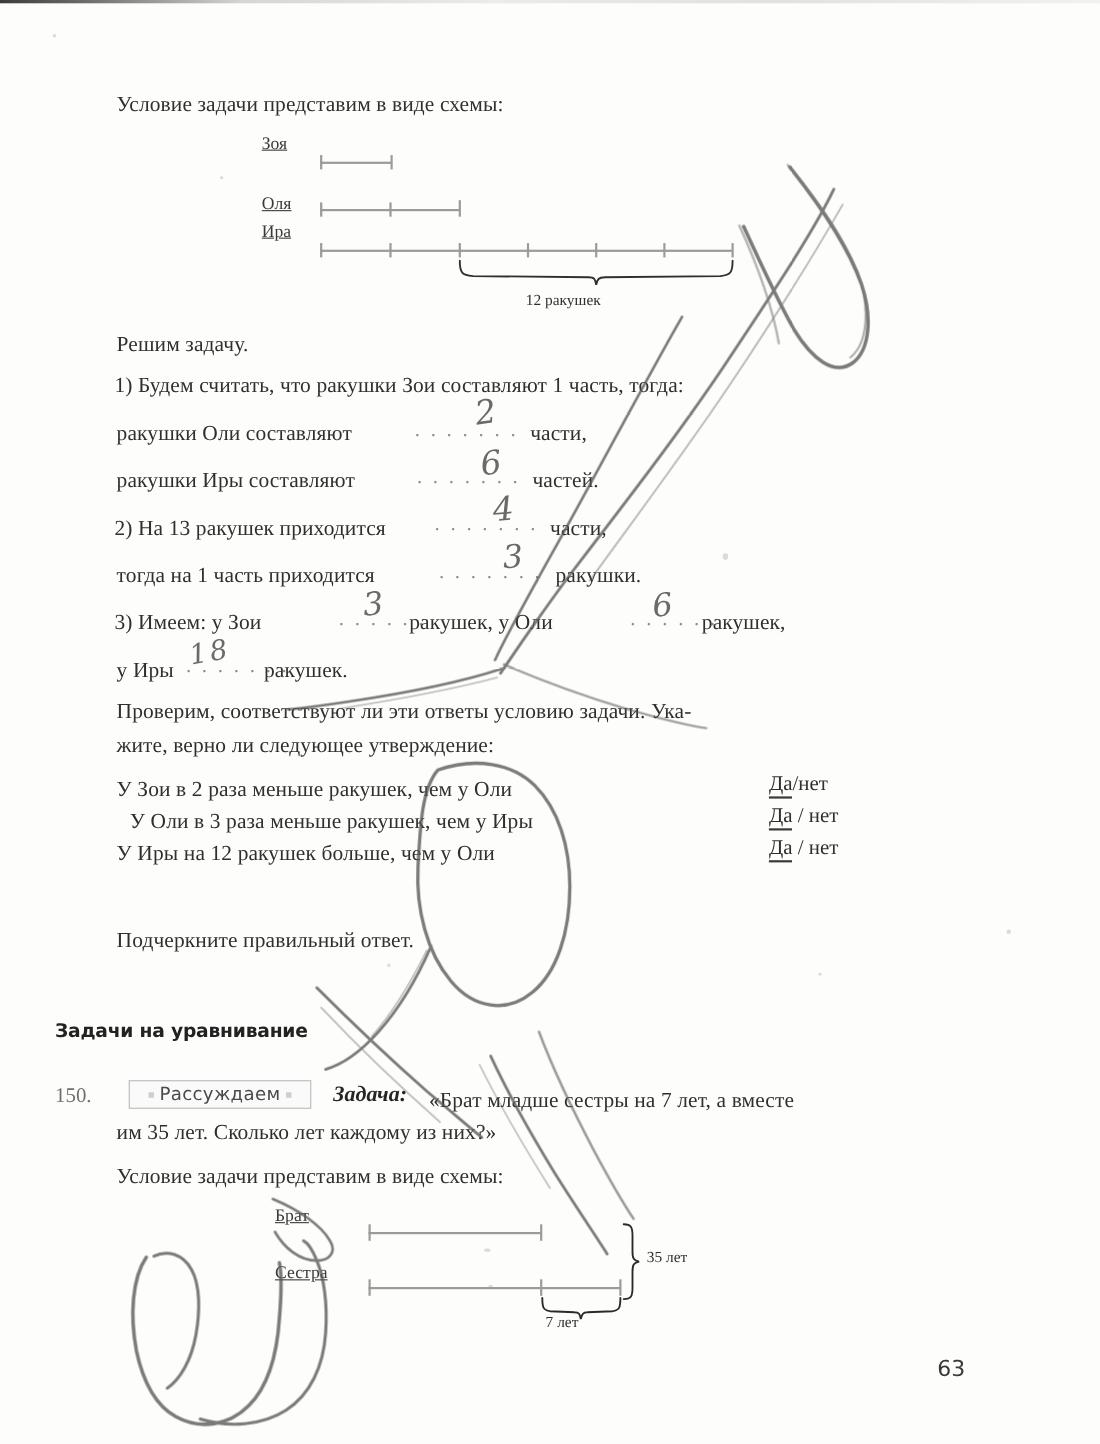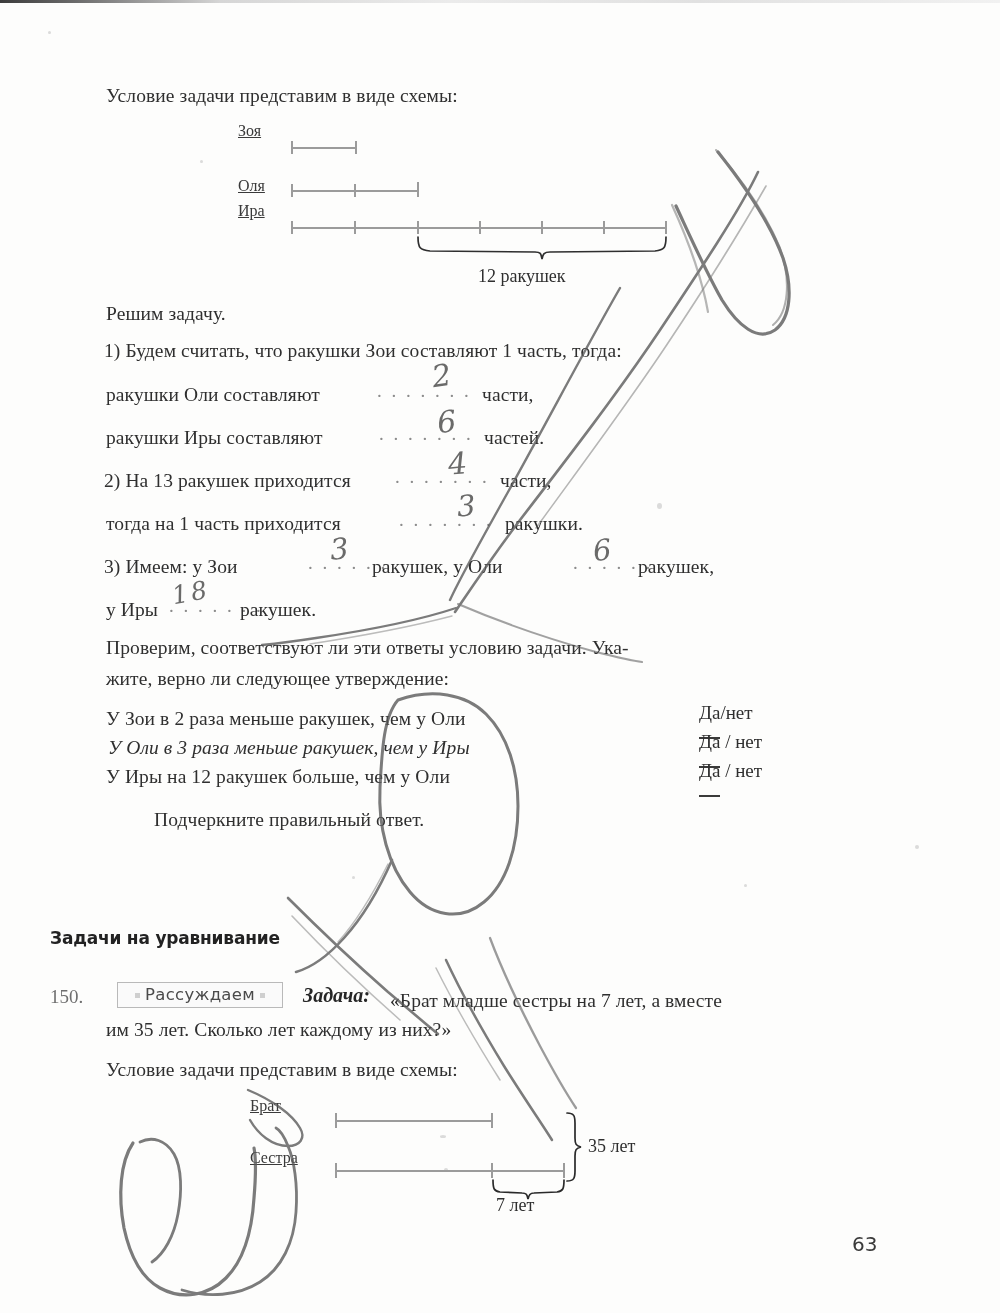--- a/index.html
+++ b/index.html
@@ -78,35 +78,35 @@
   .bar {
     position: absolute;
     height: 2px;
     background: #9b9b9b;
   }
   .tick {
     position: absolute;
     width: 1.5px;
     background: #9b9b9b;
   }
-  .brace-lbl { position: absolute; font-size: 18px; color: #2f2f2f; }
+  .brace-lbl { position: absolute; font-size: 14px; color: #2f2f2f; }
 
   
   .hand {
     position: absolute;
     font-family: "DejaVu Serif", serif;
     font-style: italic;
     color: #4a4a4a;
     opacity: .82;
     transform-origin: center;
   }
   .dots { position: absolute; color: #8c8c8c; font-size: 19px; letter-spacing: 2.5px; }
 
   .yn { position: absolute; font-size: 19px; color: #2f2f2f; }
-  .yn u { text-decoration: none; border-bottom: 2px solid #3a3a3a; padding-bottom: 14px; }
+  .yn u { text-decoration: none; border-bottom: 2px solid #3a3a3a; padding-bottom: 1px; }
 
   svg.overlay { position: absolute; left:0; top:0; width:1000px; height:1313px; pointer-events:none; }
 </style>
 </head>
 <body>
 
 <div id="page">
 
   <div class="scan-edge-top"></div>
   <div class="scan-speck" style="left:48px;top:31px;width:3px;height:3px;"></div>
@@ -186,29 +186,29 @@
   <div class="txt" style="left:240px;top:593px;">ракушек.</div>
 
   <div class="txt" style="left:106px;top:662px;">жите, верно ли следующее утверждение:</div>
   <div class="txt" style="left:106px;top:631px;">Проверим, соответствуют ли эти ответы условию задачи. Ука-</div>
 
   <div>
     <div class="txt" style="left:106px;top:702px;">У Зои в 2 раза меньше ракушек, чем у Оли</div>
     <div class="yn" style="left:699px;top:702px;"><u>Да</u><span>/</span><span>нет</span></div>
   </div>
   <div>
-    <div class="txt" style="left:108px;top:731px;font-style:italic;">У Оли в 3 раза меньше ракушек, чем у Иры</div>
+    <div class="txt" style="left:118px;top:731px;">У Оли в 3 раза меньше ракушек, чем у Иры</div>
     <div class="yn" style="left:699px;top:731px;"><u>Да</u><span> / </span><span>нет</span></div>
   </div>
   <div>
     <div class="txt" style="left:106px;top:760px;">У Иры на 12 ракушек больше, чем у Оли</div>
     <div class="yn" style="left:699px;top:760px;"><u>Да</u><span> / </span><span>нет</span></div>
   </div>
 
-  <div class="txt" style="left:106px;top:803px;margin-left:48px;">Подчеркните правильный ответ.</div>
+  <div class="txt" style="left:106px;top:839px;">Подчеркните правильный ответ.</div>
 
   <div class="section-head" style="left:50px;top:928px;">Задачи на уравнивание</div>
 
   <div class="num-label" style="left:50px;top:986px;">150.</div>
   <div class="badge" style="left:117px;top:982px;"><span class="sq"></span><span>Рассуждаем</span><span class="sq"></span></div>
   <div class="task-word" style="left:303px;top:984px;">Задача:</div>
   <div class="txt" style="left:390px;top:984px;">«Брат младше сестры на 7 лет, а вместе</div>
   <div class="txt" style="left:106px;top:1013px;">им 35 лет. Сколько лет каждому из них?»</div>
 
   <div class="txt" style="left:106px;top:1053px;">Условие задачи представим в виде схемы:</div>

